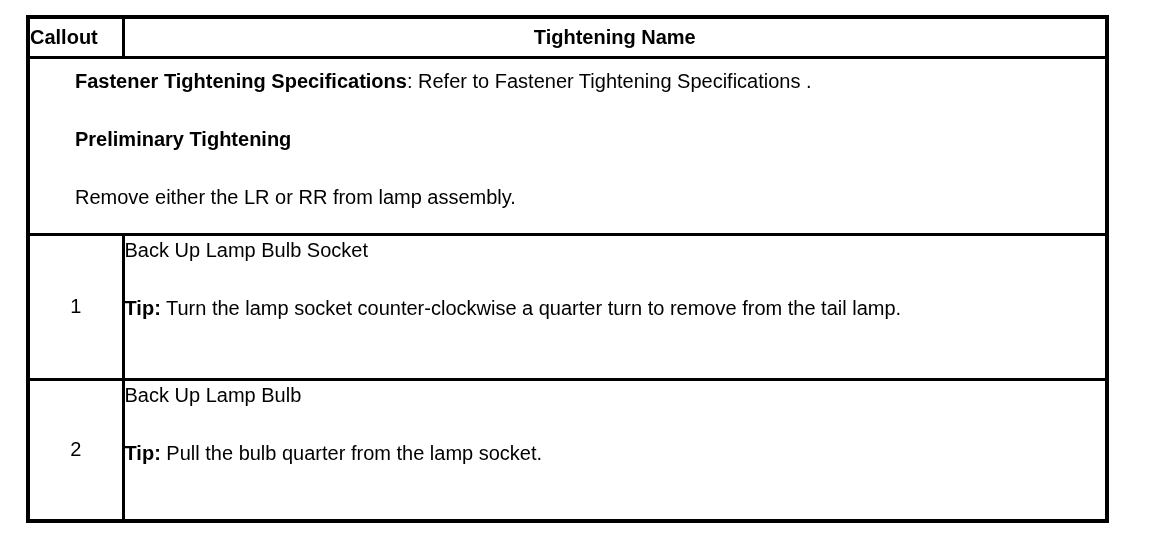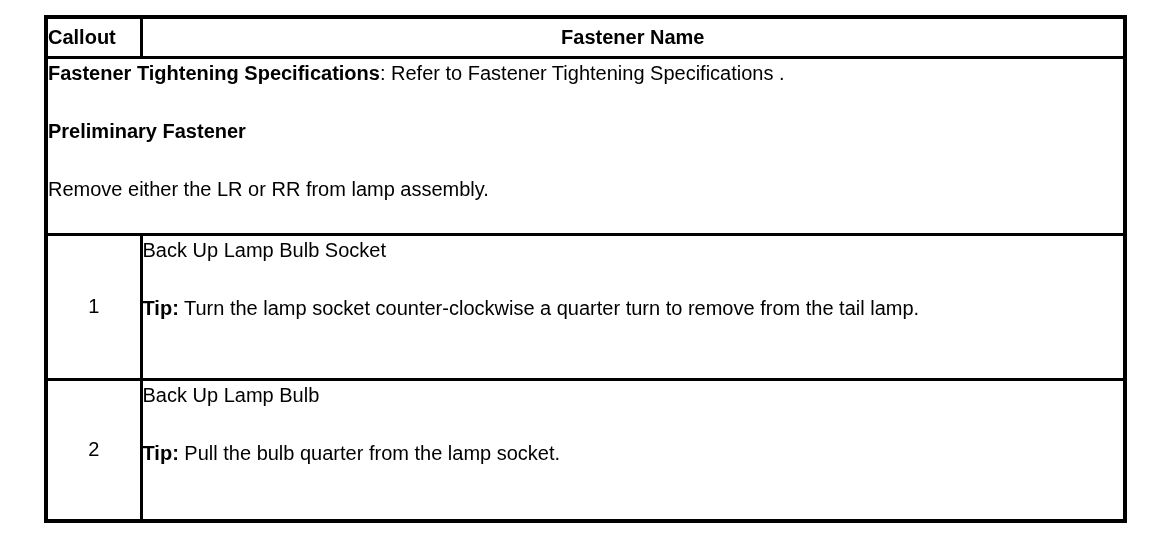--- a/index.html
+++ b/index.html
@@ -10,21 +10,21 @@
   }
   .page {
     position: relative;
     width: 1152px;
     height: 534px;
     background: #ffffff;
     overflow: hidden;
   }
   table.spec-table {
     position: absolute;
-    left: 44px;
+    left: 26px;
     top: 15px;
     width: 1083px;
     height: 504px;
     border-collapse: collapse;
     table-layout: fixed;
     border: 4px solid #000000;
     font-size: 20px;
     color: #000000;
   }
   table.spec-table td,
@@ -47,22 +47,23 @@
     vertical-align: middle;
     font-weight: bold;
   }
 
   tr.preamble-row { height: 177px; }
   td.preamble-cell {
     vertical-align: top;
     padding: 13px 5px 10px 5px;
   }
   .para {
-    margin: 0;
+    margin: 8px;
     line-height: 29px;
+    padding-left: 37px;
   }
   .para + .para { margin-top: 29px; }
   .bold { font-weight: bold; }
 
   tr.item-row-1 { height: 145px; }
   tr.item-row-2 { height: 142px; }
   td.callout-cell {
     text-align: center;
     vertical-align: middle;
     font-weight: normal;
@@ -87,27 +88,27 @@
 <div class="page">
   <table class="spec-table">
     <colgroup>
       <col class="callout-col">
       <col>
     </colgroup>
 
     <tbody>
         <tr class="header-row">
       <th class="callout-header">Callout</th>
-      <th class="name-header">Fastener Name</th>
+      <th class="name-header">Tightening Name</th>
     </tr>
 
     <tr class="preamble-row">
       <td class="preamble-cell" colspan="2">
         <p class="para"><span class="bold">Fastener Tightening Specifications</span><span>: Refer to Fastener Tightening Specifications .</span></p>
-        <p class="para bold">Preliminary Fastener</p>
+        <p class="para bold">Preliminary Tightening</p>
         <p class="para">Remove either the LR or RR from lamp assembly.</p>
       </td>
     </tr>
 
     <tr class="item-row-1">
       <td class="callout-cell">1</td>
       <td class="content-cell">
         <p class="comp-name">Back Up Lamp Bulb Socket</p>
         <p class="tip-line"><span class="bold">Tip:</span> <span>Turn the lamp socket counter-clockwise a quarter turn to remove from the tail lamp.</span></p>
       </td>

